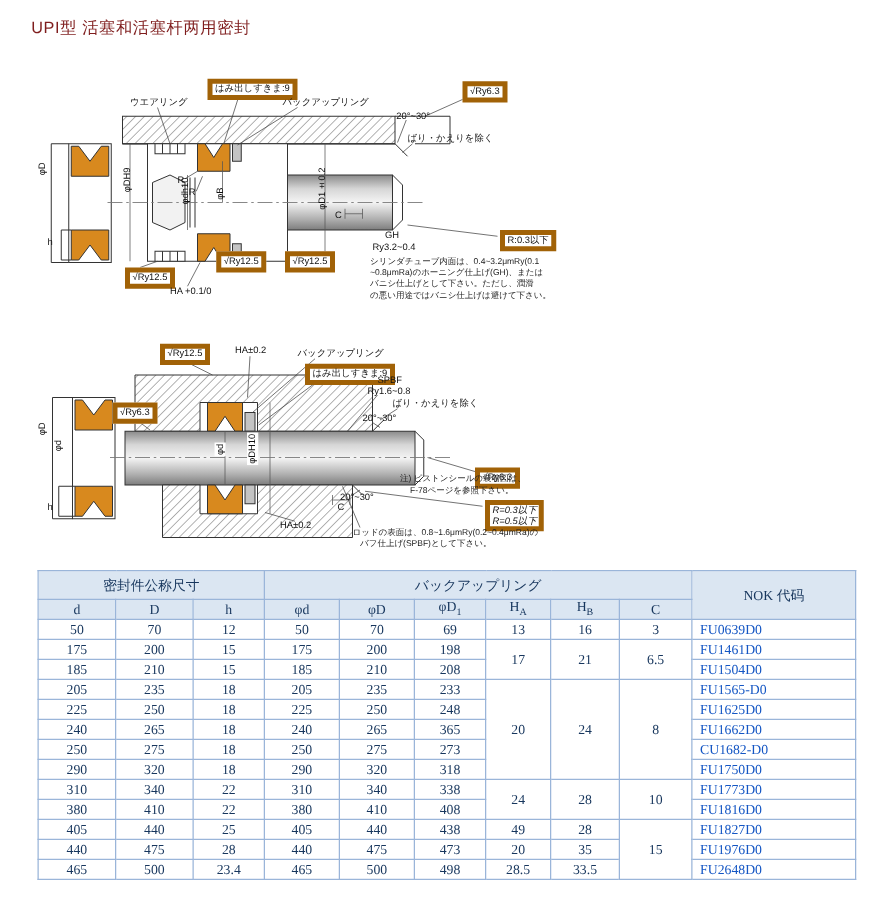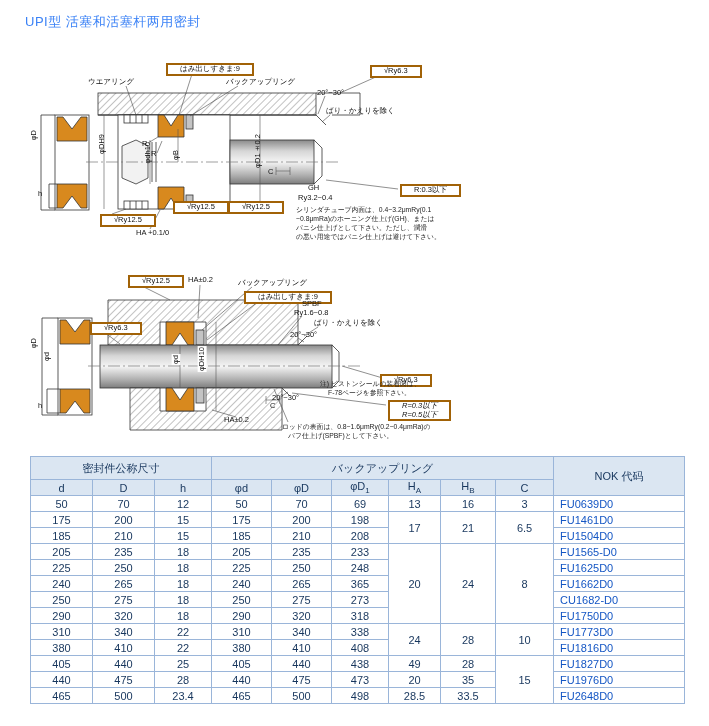--- a/index.html
+++ b/index.html
@@ -1,40 +1,40 @@
 <!DOCTYPE html>
 <html><head>
 <meta charset="utf-8">
 <style>
   html,body{margin:0;padding:0;}
   body{
     width:709px;height:726px;position:relative;background:#ffffff;
     font-family:"Liberation Sans","DejaVu Sans",sans-serif;overflow:hidden;
   }
   .title{
-    position:absolute;left:25px;top:13px;font-size:13px;color:#3b82f6;
+    position:absolute;left:25px;top:13px;font-size:13px;color:#7f1d1d;
     letter-spacing:0.5px;white-space:nowrap;
   }
   .diagram{position:absolute;}
   #diagram1{left:30px;top:58px;width:432px;height:214px;}
   #diagram2{left:30px;top:274px;width:440px;height:180px;}
   .diagram svg{position:absolute;left:0;top:0;}
   .labels{position:absolute;left:0;top:0;width:100%;height:100%;}
   .dlabel{
     position:absolute;font-size:7.5px;line-height:1.15;color:#111;
     white-space:nowrap;
   }
-  .dlabel.box{border:2px solid #a16207;background:#fff;padding:0 12px;}
+  .dlabel.box{border:4px solid #a16207;background:#fff;padding:0 2px;}
   .dlabel.note{font-size:6.8px;color:#222;}
   .dlabel.v{writing-mode:vertical-rl;transform:rotate(180deg);}
   .dlabel.bg{background:#fff;padding:1px 0;}
   .dlabel.pre{white-space:pre-line;}
   .seal-table{
     position:absolute;left:30px;top:456px;width:654px;
-    border-collapse:collapse;table-layout:fixed;
+    border-collapse:collapse;table-layout:fixed;font-family:Liberation Serif, serif;
   }
   .seal-table th,.seal-table td{
     border:1px solid #9ab5d9;font-size:11px;font-weight:normal;
     text-align:center;padding:0;color:#17365d;height:15px;overflow:hidden;
     white-space:nowrap;
   }
   .seal-table thead th{background:#dbe6f2;}
   .seal-table .grp{height:22px;}
   .seal-table td.nok{text-align:left;padding-left:6px;color:#1456c4;}
   .seal-table sub{font-size:8px;}
@@ -134,21 +134,21 @@
         <line x1="210" y1="143" x2="200" y2="152"></line>
         <line x1="82" y1="156" x2="96" y2="151"></line>
         <line x1="120" y1="171" x2="130" y2="152"></line>
         <line x1="368" y1="131" x2="296" y2="122"></line>
       </g>
 
       <line x1="56" y1="104" x2="310" y2="104" stroke="#777" stroke-width="0.7" stroke-dasharray="12 3 2 3"></line>
     </g>
   </svg>
   <div class="labels">
-      <span class="dlabel t" style="left: 58px; top: 20px; text-align: right;">ウエアリング</span>
+      <span class="dlabel t" style="left: 74px; top: 20px; text-align: right;">ウエアリング</span>
       <span class="dlabel box" style="left: 136px; top: 5px;">はみ出しすきま:9</span>
       <span class="dlabel t" style="left: 196px; top: 20px;">バックアップリング</span>
       <span class="dlabel t" style="left: 287px; top: 31px;">20°~30°</span>
       <span class="dlabel box" style="left: 340px; top: 7px;">√Ry6.3</span>
       <span class="dlabel t" style="left: 296px; top: 49px;">ばり・かえりを除く</span>
       <span class="dlabel v" style="left: 68px; top: 76px;">φDH9</span>
       <span class="dlabel v" style="left: 114px; top: 84px;">φdh10</span>
       <span class="dlabel v" style="left: 142px; top: 92px;">φB</span>
       <span class="dlabel v" style="left: 224px; top: 76px;">φD1±0.2</span>
       <span class="dlabel t" style="left: 238px; top: 110px;">C</span>

